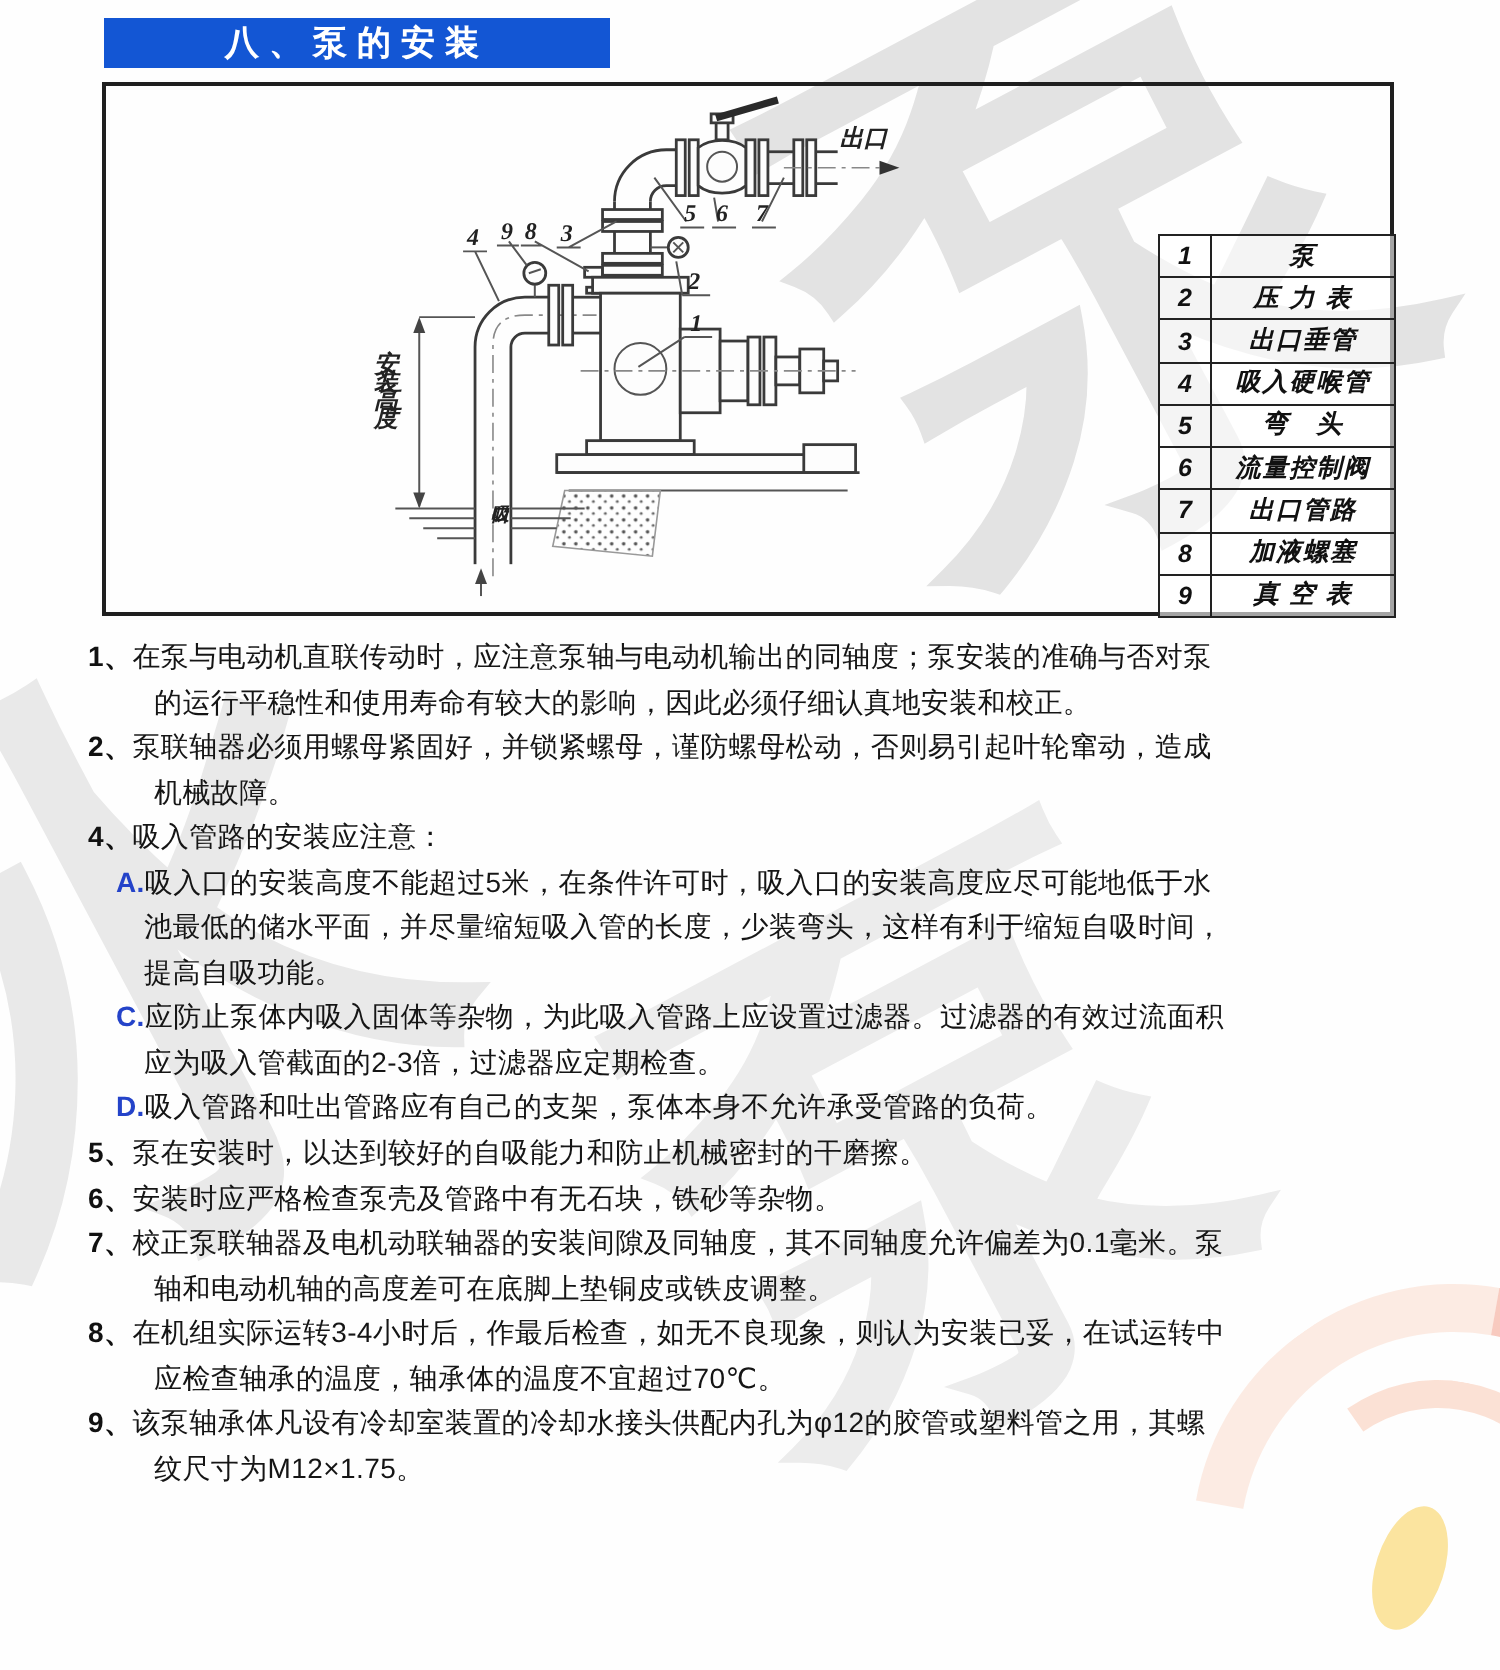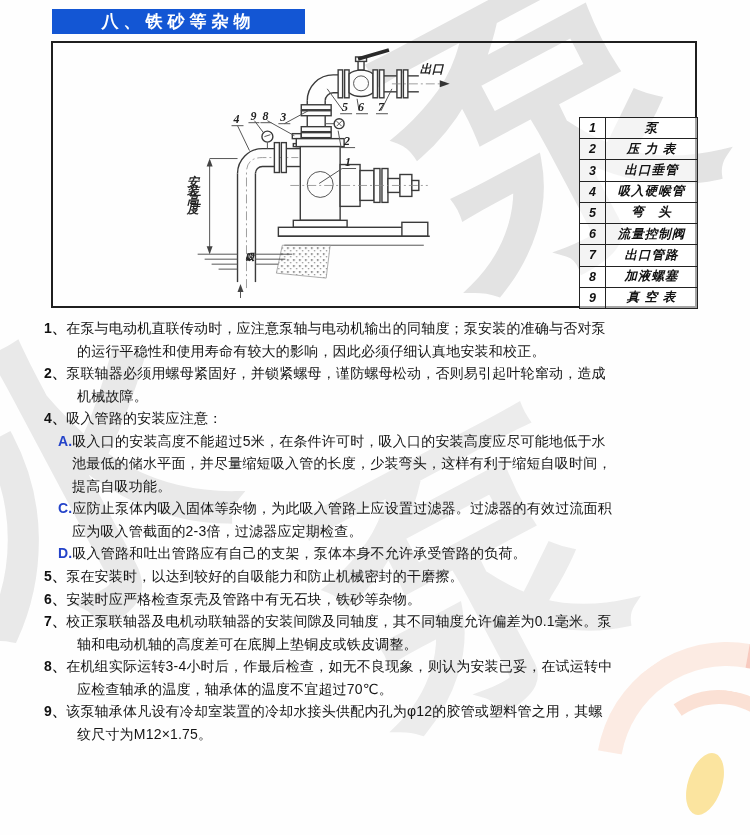--- a/index.html
+++ b/index.html
@@ -80,21 +80,21 @@
 
 <div id="page">
 
   <div class="wm wm1">泵</div>
   <div class="wm wm2">水</div>
   <div class="wm wm3">泵</div>
   <div class="wm-arc"></div>
   <div class="wm-arc2"></div>
   <div class="wm-blob"></div>
 
-  <div class="title-bar">八、铁砂等杂物</div>
+  <div class="title-bar">八、泵的安装</div>
 
   <div class="diagram-box">
     <svg width="642" height="263" viewBox="0 0 644 264">
       <defs>
         <pattern id="stip" width="6" height="6" patternUnits="userSpaceOnUse">
           <circle cx="1.6" cy="1.8" r="0.9" fill="#555"></circle>
           <circle cx="4.4" cy="4.6" r="0.7" fill="#666"></circle>
         </pattern>
       </defs>
 

